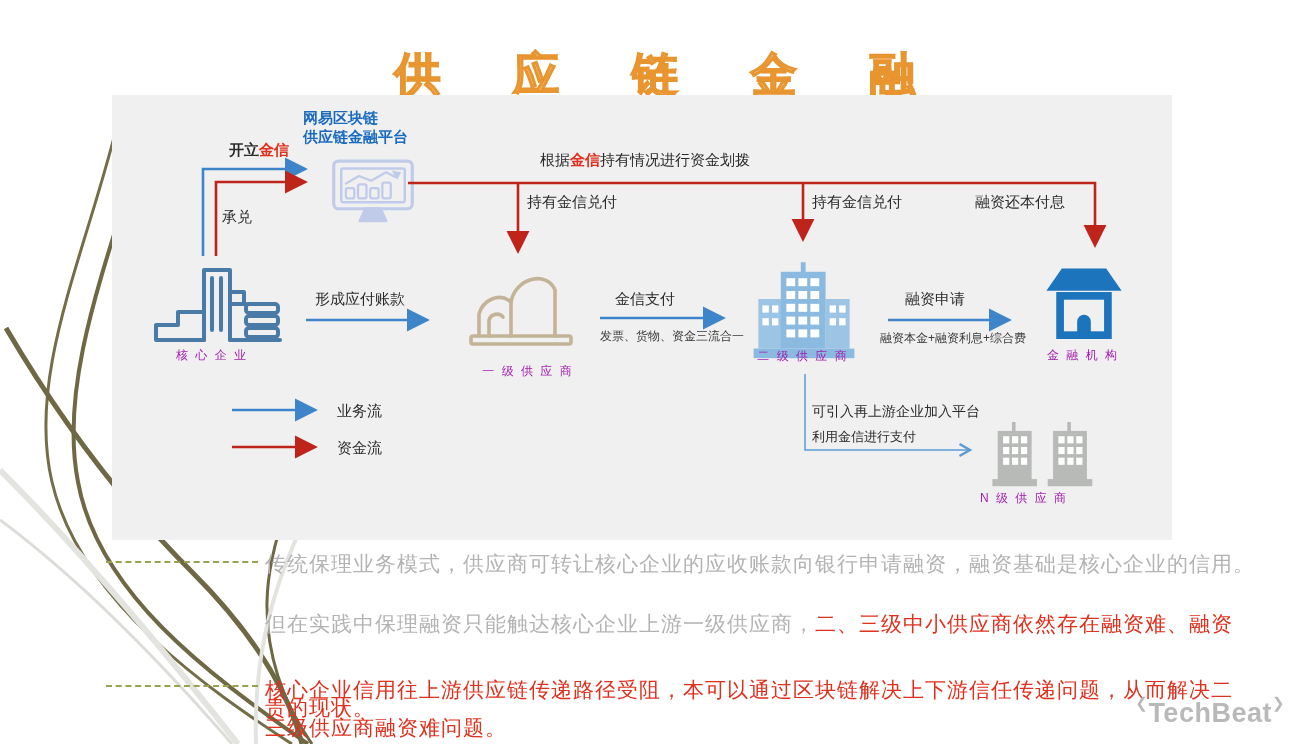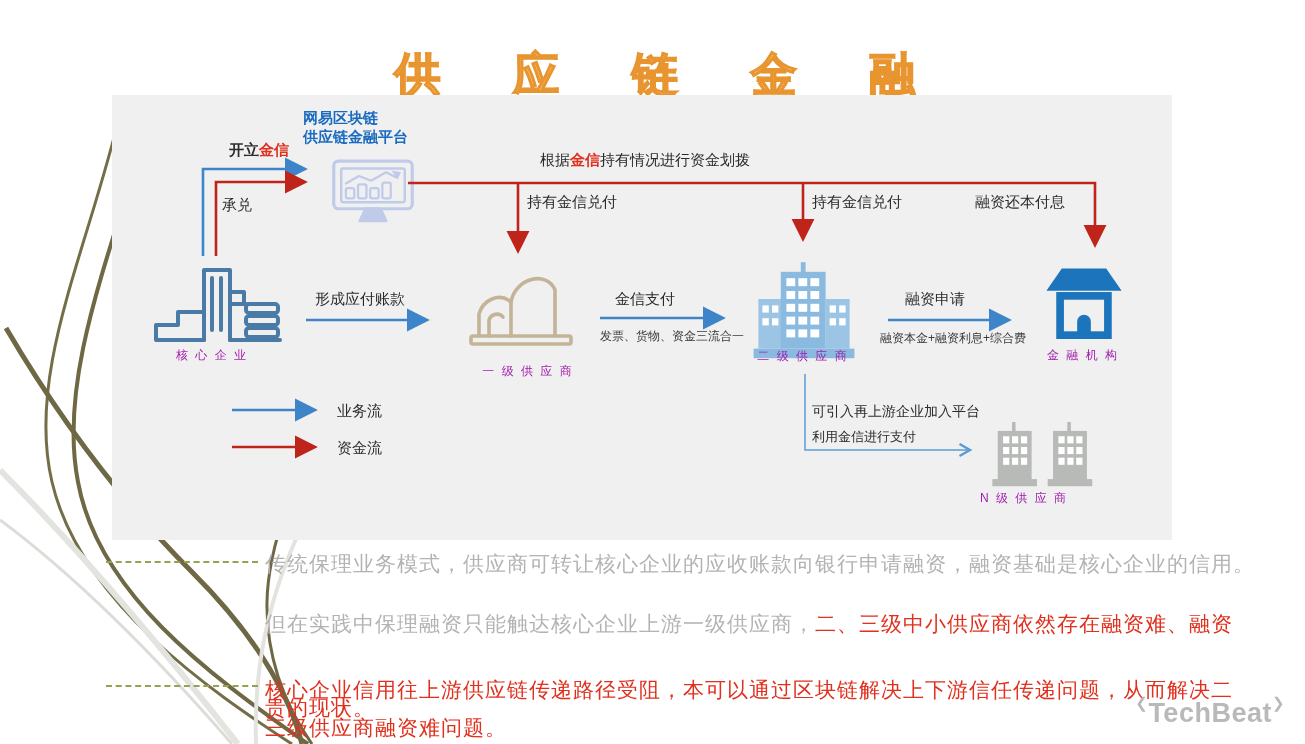--- a/index.html
+++ b/index.html
@@ -102,21 +102,21 @@
       <rect x="56" y="27" width="9" height="17" rx="2" stroke-width="2.4"></rect>
       <path d="M17,28 L31,20 L44,25 L60,16 L70,21" stroke-width="2.4"></path>
       <path d="M38,55 L54,55 L60,68 L32,68 Z" stroke-width="3" fill="#c0cbe9"></path>
     </g>
     <path d="M66,14 L76,16 L72,24 Z" fill="#c0cbe9"></path>
   </svg>
 
   <div class="t lbl z2" style="left:192px;top:141px;font-weight:bold;margin-left:37px;">
     <span>开立</span><span class="red-em">金信</span>
   </div>
-  <div class="t lbl z2" style="left:222px;top:196px;">承兑</div>
+  <div class="t lbl z2" style="left:222px;top:208px;">承兑</div>
   <div class="t lbl z2" style="left:540px;top:151px;">
     <span>根据</span><span class="red-em">金信</span><span>持有情况进行资金划拨</span>
   </div>
   <div class="t lbl z4" style="left:527px;top:193px;">持有金信兑付</div>
   <div class="t lbl z4" style="left:812px;top:193px;">持有金信兑付</div>
   <div class="t lbl z4" style="left:975px;top:193px;">融资还本付息</div>
 
   <svg class="abs z2" style="left:148px;top:252px;" width="136" height="92" viewBox="0 0 136 92">
     <g stroke="#4a7ba6" stroke-width="4" fill="none" stroke-linejoin="round" stroke-linecap="round">
       <path d="M56,88 H8 V73 H30 V60 H56"></path>

